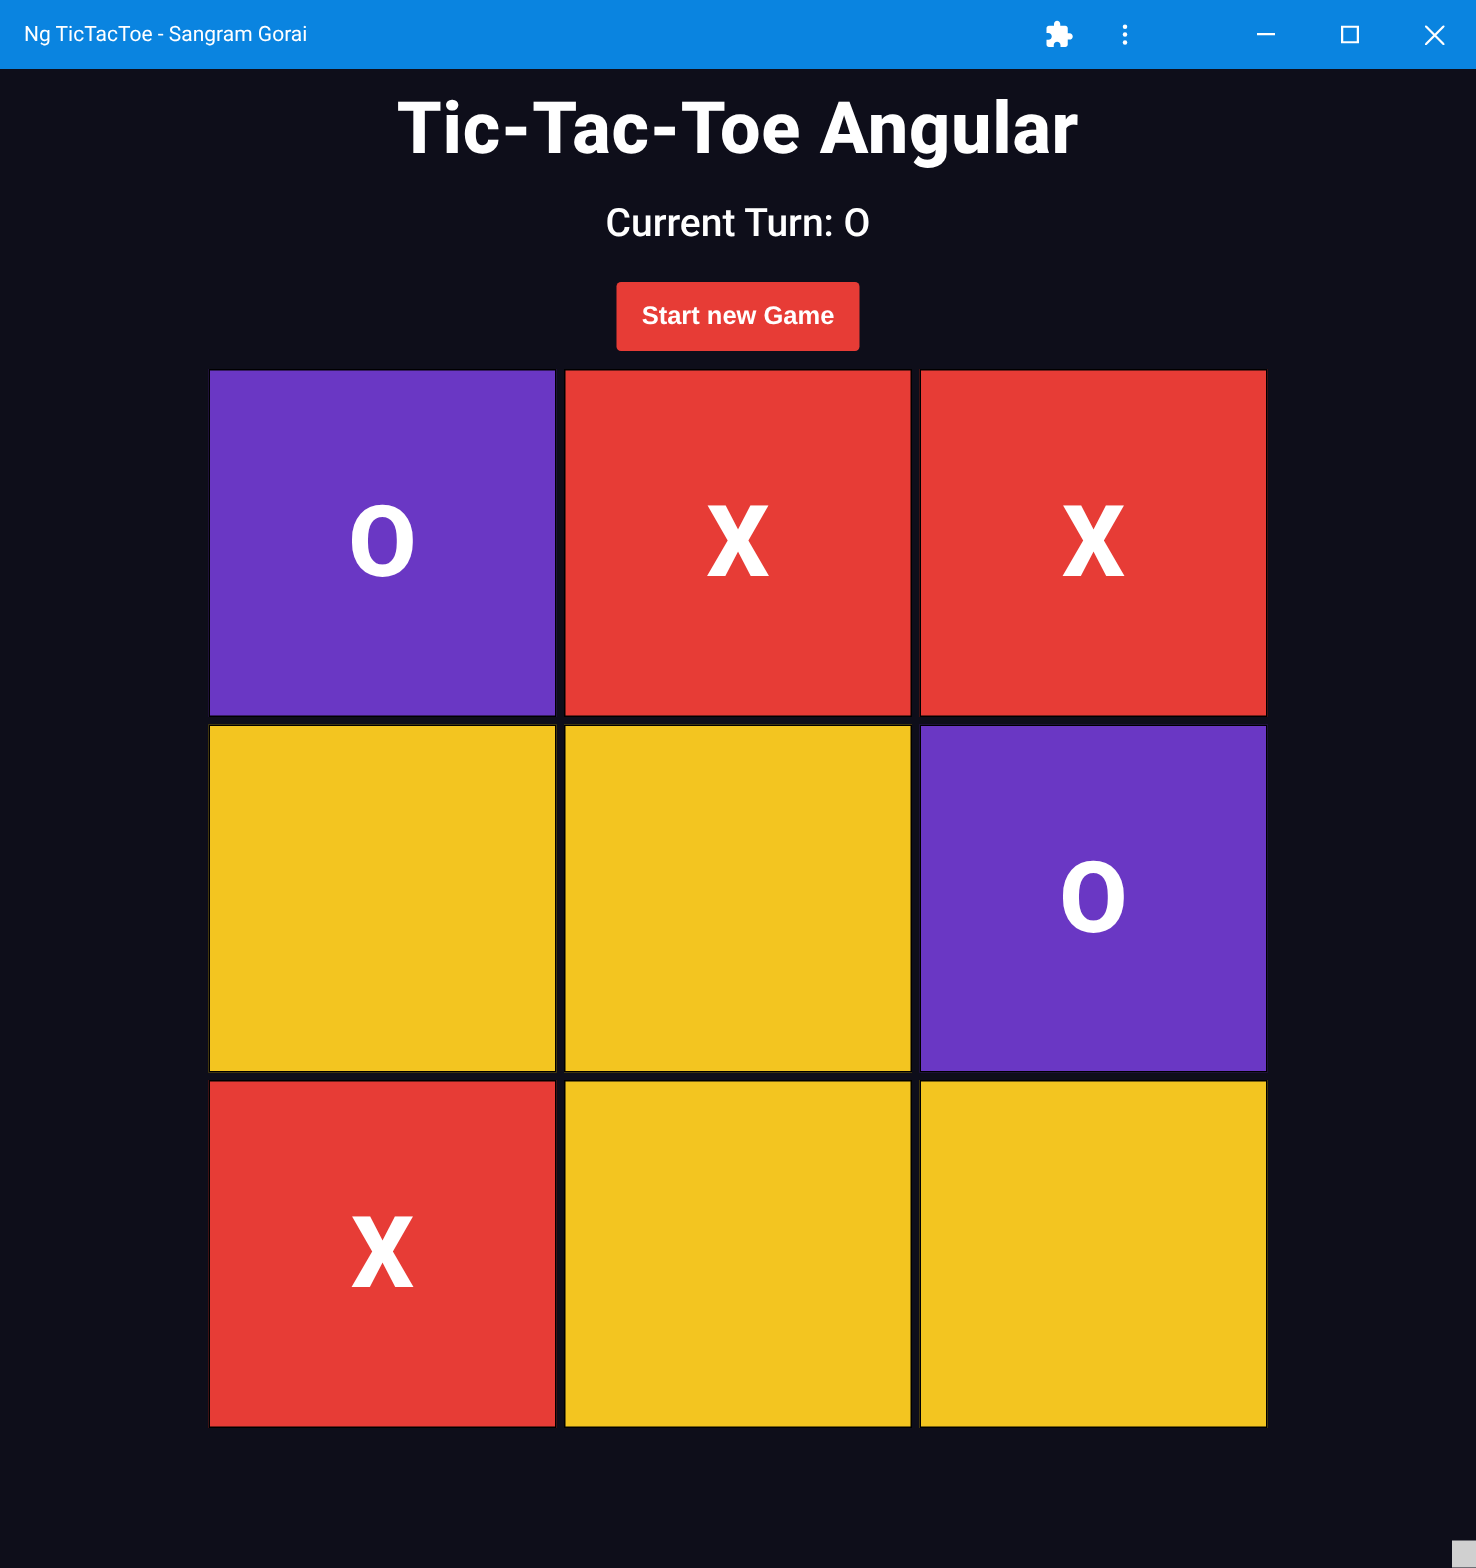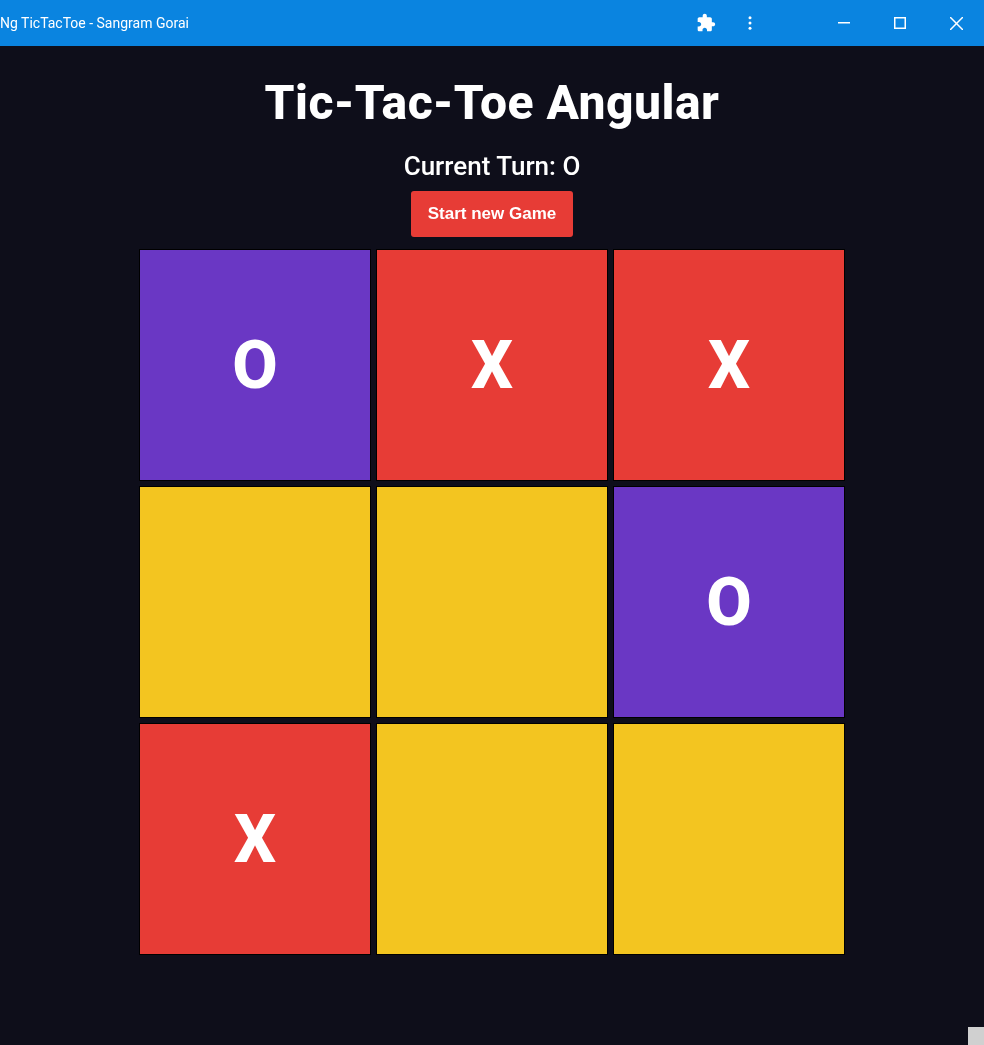--- a/index.html
+++ b/index.html
@@ -13,21 +13,21 @@
       width: 984px;
       height: 1045px;
       overflow: hidden;
     }
     .title-bar {
       background: #0a84e0;
       height: 46px;
       display: flex;
       align-items: center;
       justify-content: space-between;
-      padding: 0 0 0 0;
+      padding: 0 0 0 16px;
       color: #fff;
       font-size: 14px;
       position: relative;
     }
     .title-bar-text {
       font-weight: 400;
     }
     .title-bar-right {
       display: flex;
       align-items: center;
@@ -54,21 +54,21 @@
     }
     .win-btn {
       width: 56px;
       height: 46px;
       display: flex;
       align-items: center;
       justify-content: center;
       cursor: pointer;
     }
     .content {
-      padding-top: 26px;
+      padding-top: 9px;
       display: flex;
       flex-direction: column;
       align-items: center;
       color: #fff;
     }
     .game-title {
       font-size: 48px;
       font-weight: 800;
       margin-top: 2px;
       letter-spacing: 0.5px;
@@ -78,21 +78,21 @@
       font-weight: 500;
       margin-top: 20px;
     }
     .start-btn {
       background: #e73c36;
       color: #fff;
       border: none;
       font-size: 17px;
       font-weight: 600;
       padding: 13px 17px;
-      margin-top: 10px;
+      margin-top: 24px;
       cursor: pointer;
       border-radius: 3px;
     }
     .board {
       margin-top: 12px;
       display: grid;
       grid-template-columns: repeat(3, 232px);
       grid-template-rows: repeat(3, 232px);
       gap: 5px;
       background: #0e0e1a;

